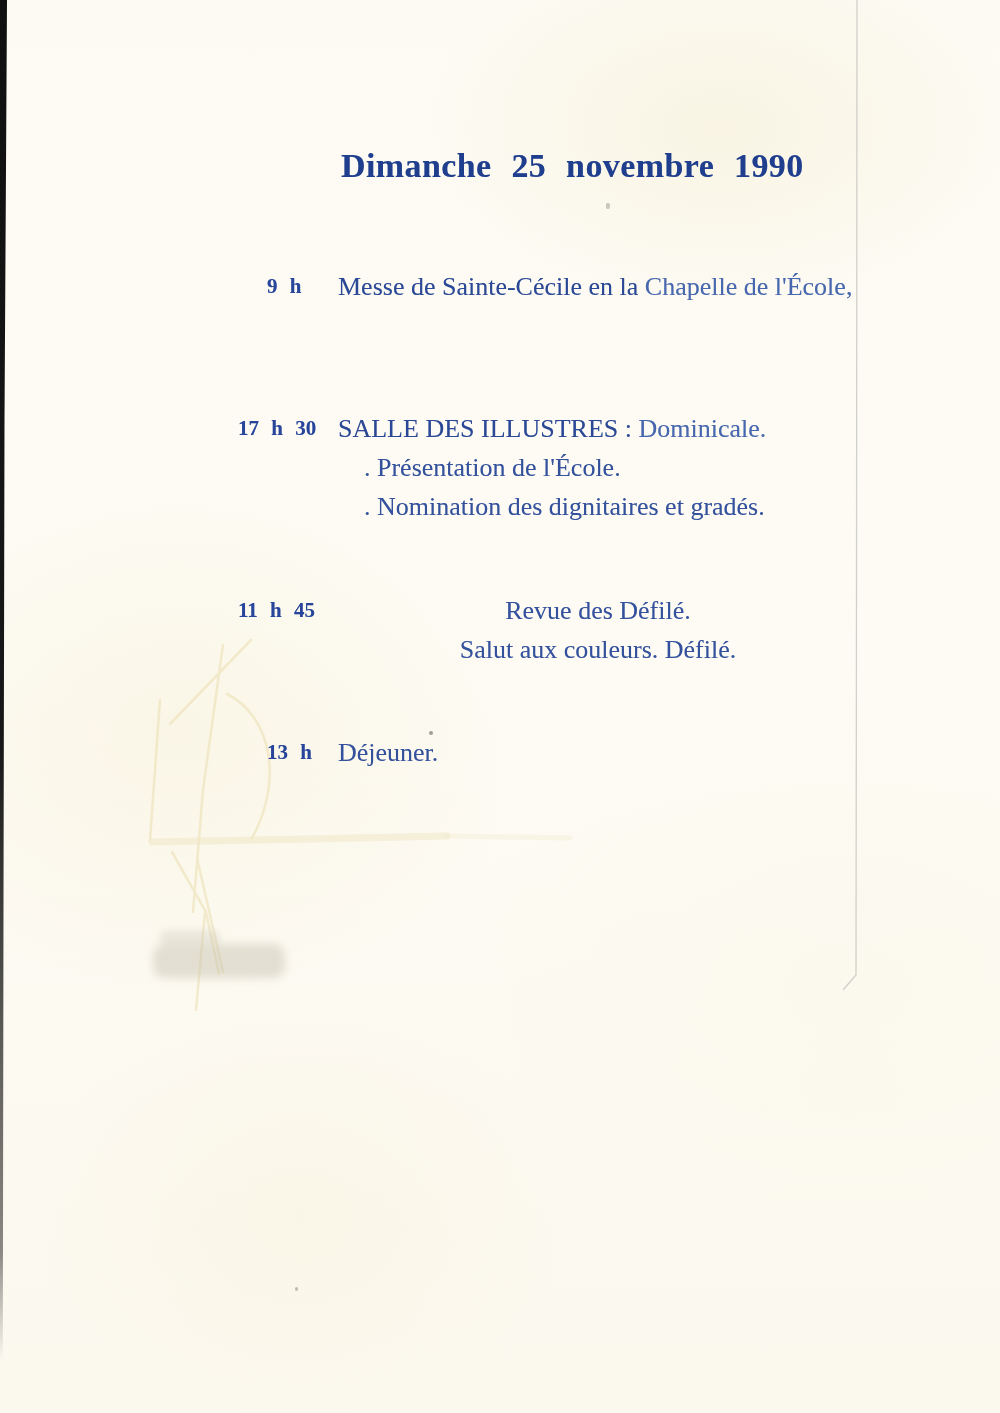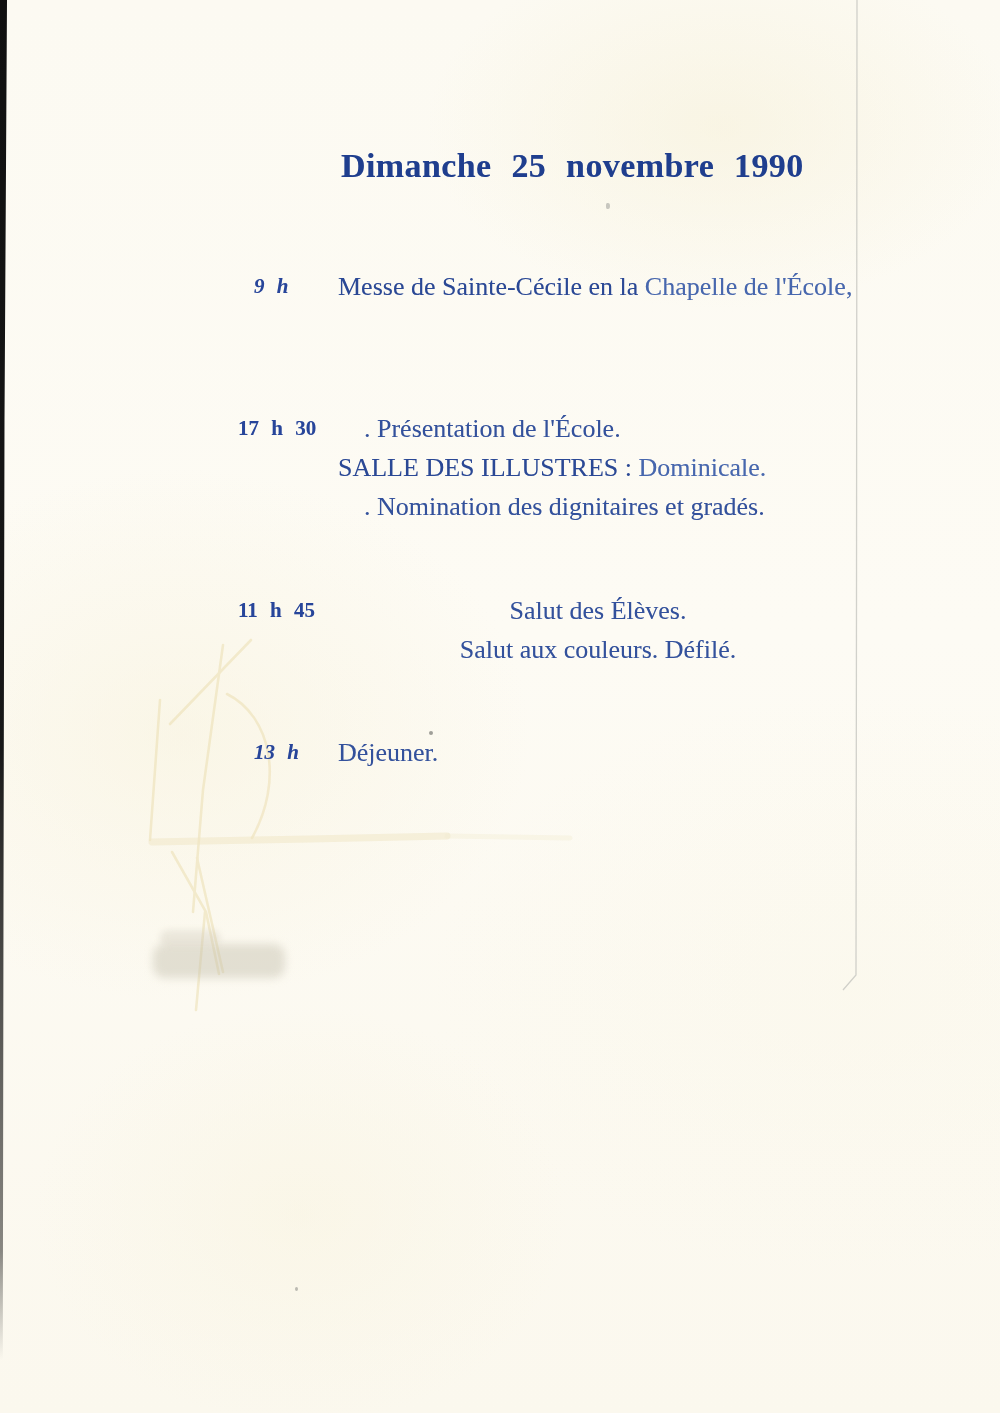--- a/index.html
+++ b/index.html
@@ -49,21 +49,21 @@
     position: absolute;
     left: 0;
     top: 0;
     font-size: 21px;
     line-height: 39px;
     font-weight: bold;
     word-spacing: 7px;
     color: #27459a;
     text-shadow: 0 0 0.6px rgba(39,69,154,0.3);
   }
-  .entry.time-indent .time { left: 16px; font-style: italic; }
+  .entry.time-indent .time { left: 29px; }
   .entry .lines { margin-left: 100px; }
   .line {
     margin: 0;
     font-size: 26px;
     line-height: 39px;
     color: #33519c;
     text-shadow: 0 0 0.6px rgba(51,81,156,0.28);
     white-space: nowrap;
   }
   .line.indent { margin-left: 26px; }
@@ -140,30 +140,30 @@
   <section class="entry time-indent" style="top:267px;">
     <span class="time">9 h</span>
     <div class="lines">
       <p class="line"><span class="seg dark">Messe de Sainte-Cécile en la </span><span class="seg light">Chapelle de l'École,</span></p>
     </div>
   </section>
 
   <section class="entry" style="top:409px;">
     <span class="time">17 h 30</span>
     <div class="lines">
+      <p class="line"><span class="seg dark">SALLE DES ILLUSTRES : </span><span class="seg light">Dominicale.</span></p>
       <p class="line indent"><span class="seg">. Présentation de l'École.</span></p>
-      <p class="line"><span class="seg dark">SALLE DES ILLUSTRES : </span><span class="seg light">Dominicale.</span></p>
       <p class="line indent"><span class="seg">. Nomination des dignitaires et gradés.</span></p>
     </div>
   </section>
 
   <section class="entry" style="top:591px;text-align:center;">
     <span class="time">11 h 45</span>
     <div class="lines">
-      <p class="line"><span class="seg">Salut des Élèves.</span></p>
+      <p class="line"><span class="seg">Revue des Défilé.</span></p>
       <p class="line"><span class="seg">Salut aux couleurs. Défilé.</span></p>
     </div>
   </section>
 
   <section class="entry time-indent" style="top:733px;">
     <span class="time">13 h</span>
     <div class="lines">
       <p class="line"><span class="seg">Déjeuner.</span></p>
     </div>
   </section>

